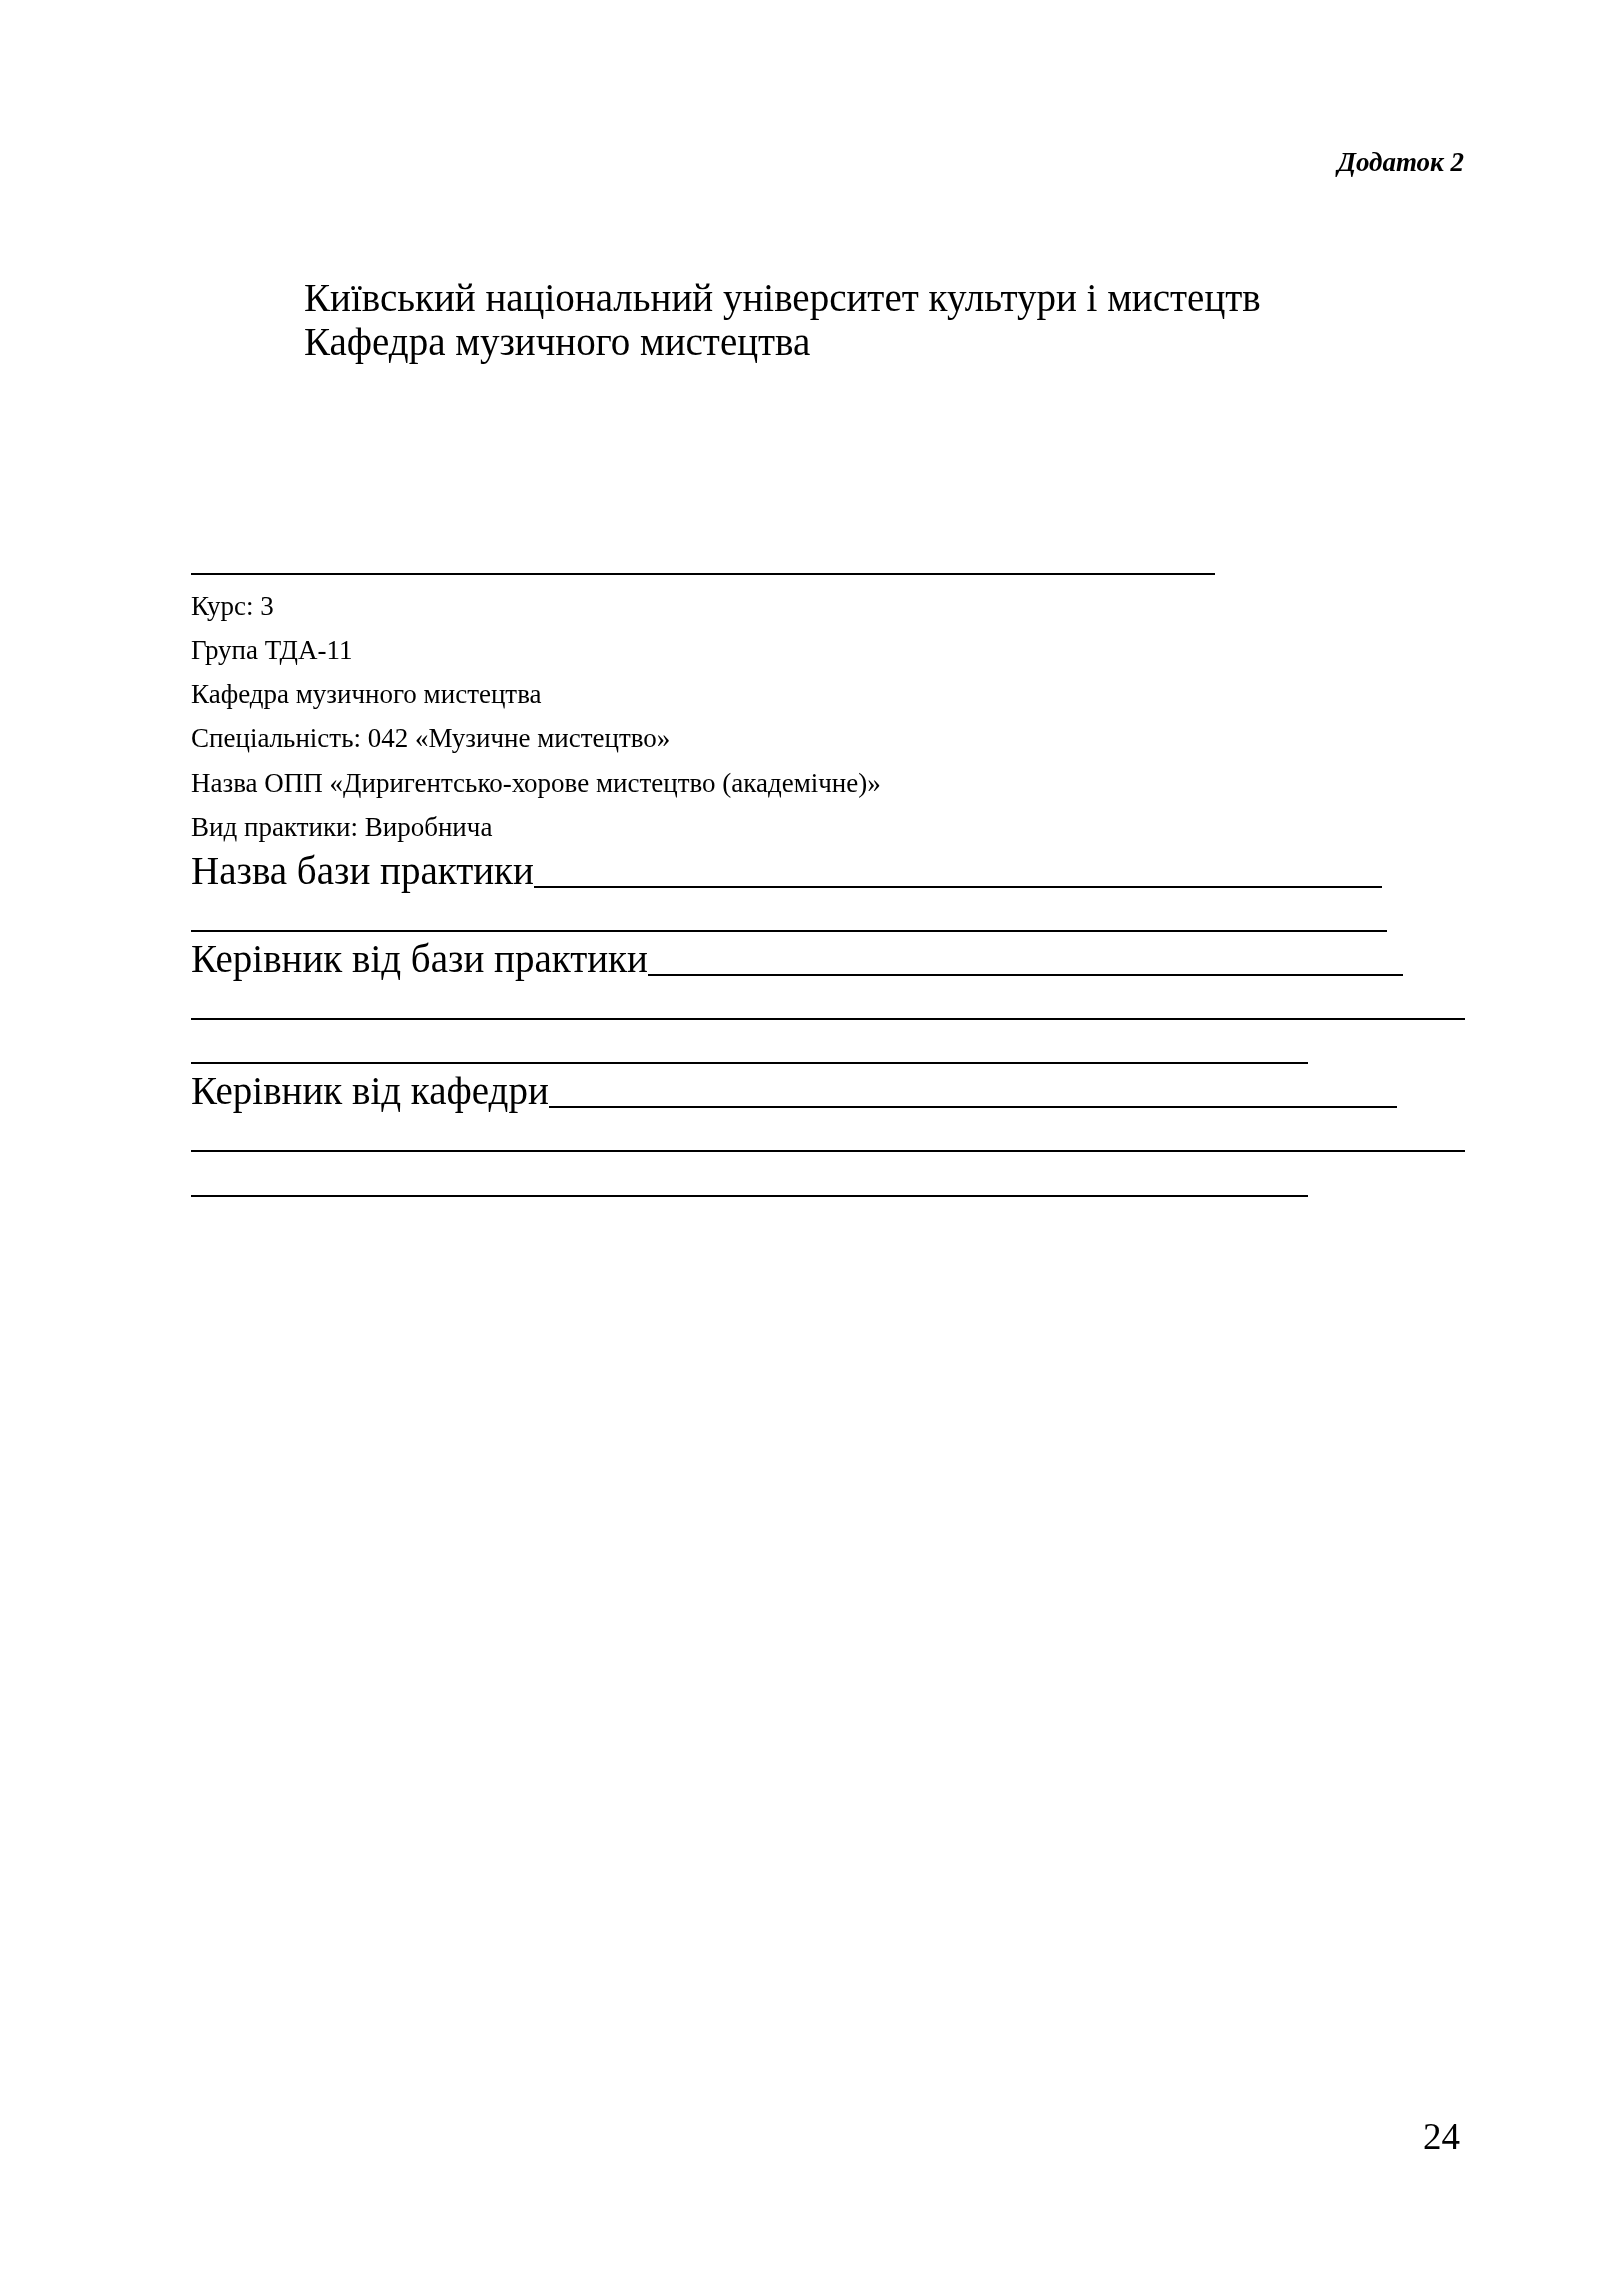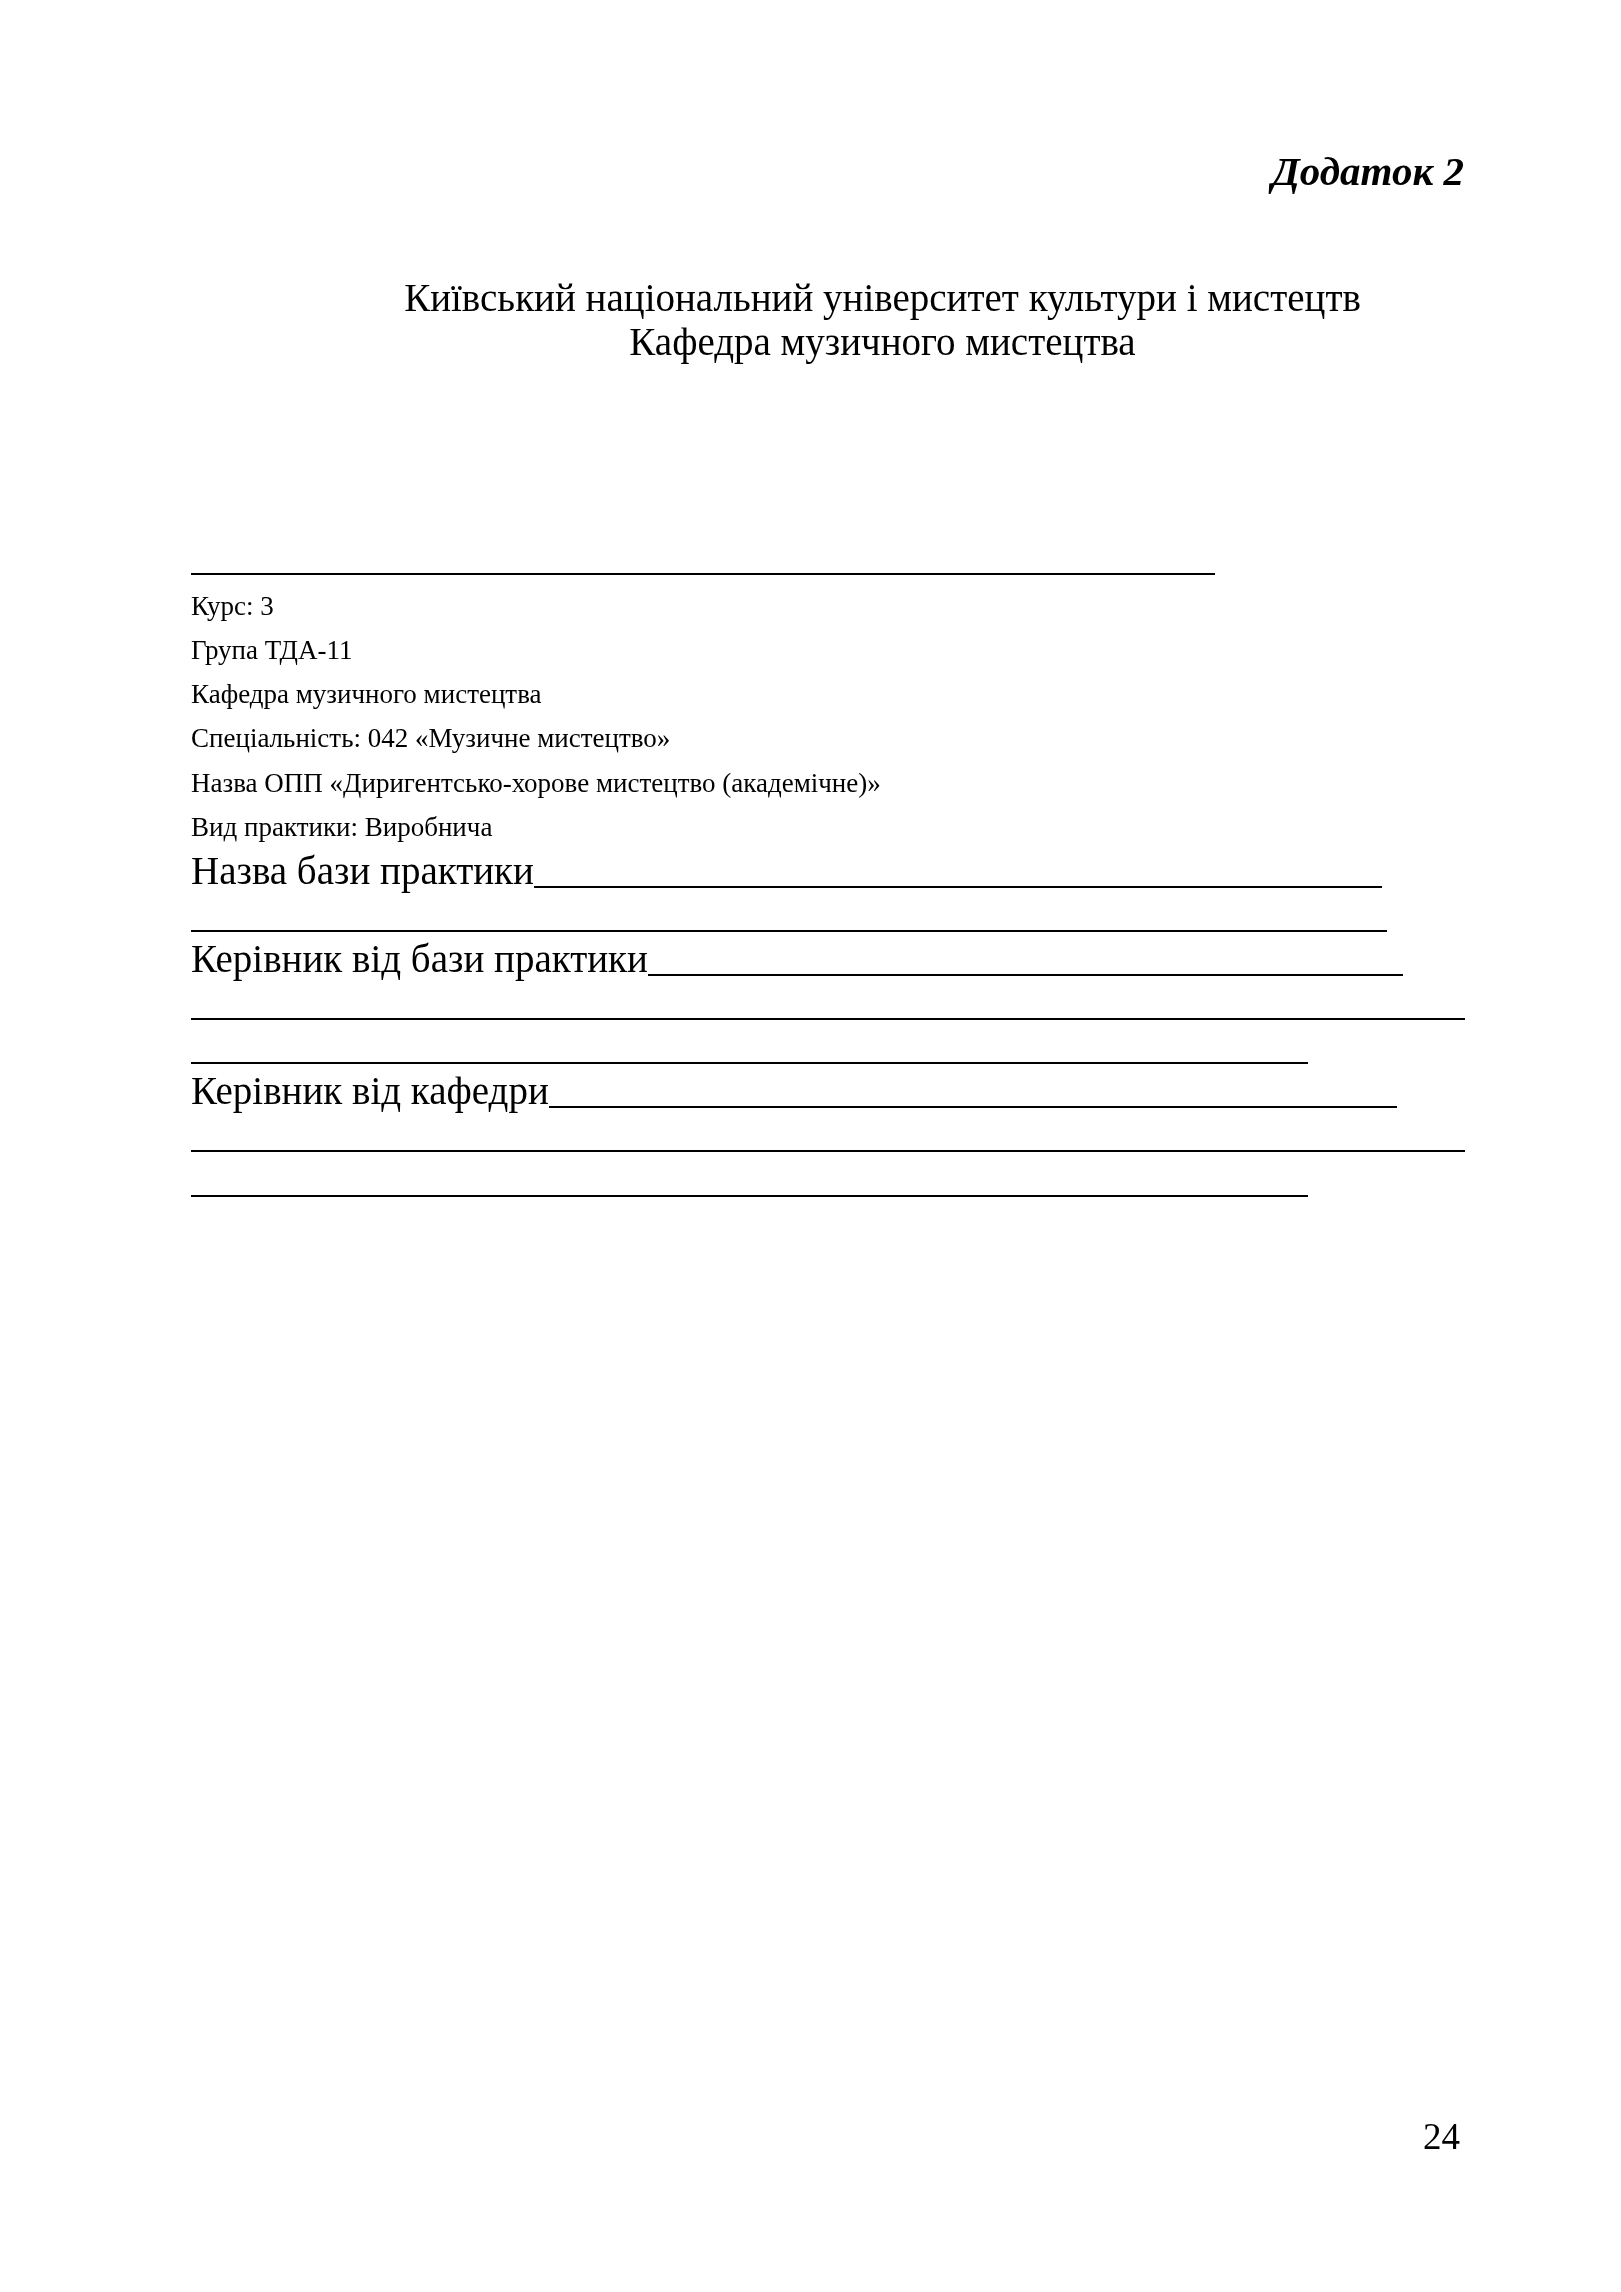--- a/index.html
+++ b/index.html
@@ -14,31 +14,31 @@
     margin: 0 auto;
     background: #ffffff;
     font-family: "Liberation Serif", "DejaVu Serif", serif;
     color: #000000;
     overflow: hidden;
   }
   .annotation {
     position: absolute;
     top: 147px;
     right: 157px;
-    font-size: 41px;
+    font-size: 27px;
     font-weight: bold;
     font-style: italic;
     white-space: nowrap;
   }
   .header-block {
     position: absolute;
     top: 276px;
     left: 304px;
     width: 1157px;
-    text-align: center;
+    text-align: left;
     font-size: 39px;
     line-height: 44px;
   }
   .report-title {
     position: absolute;
     top: 404px;
     left: 304px;
     width: 1157px;
     text-align: center;
     font-size: 39px;

